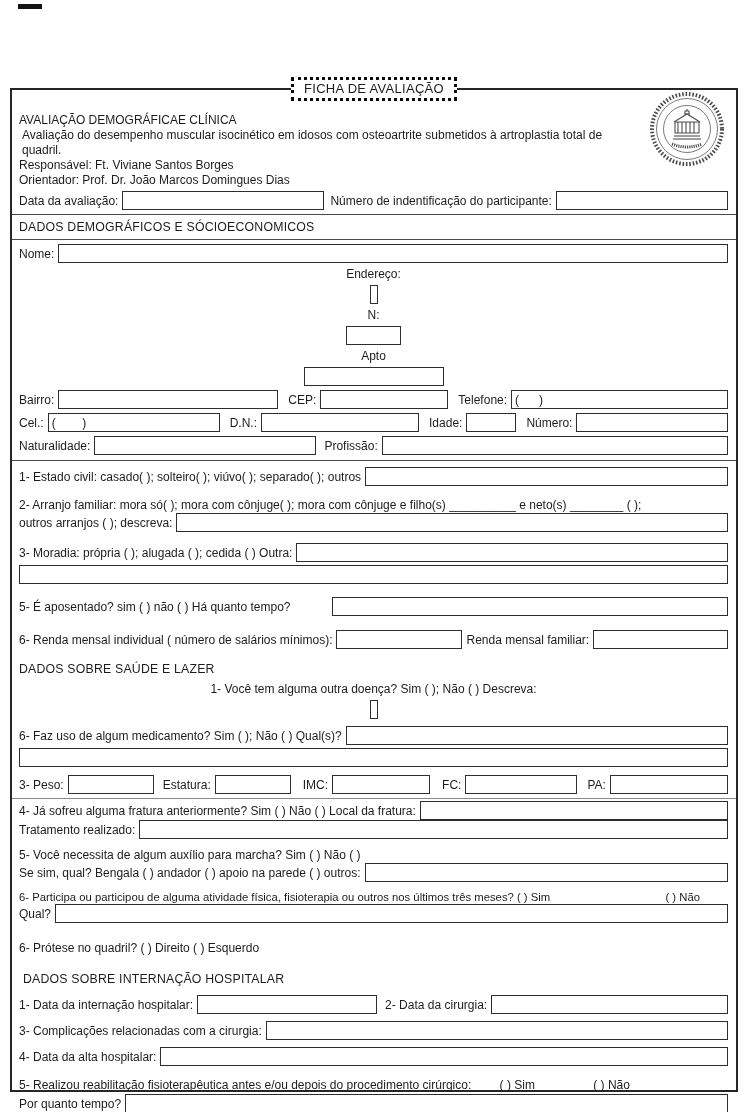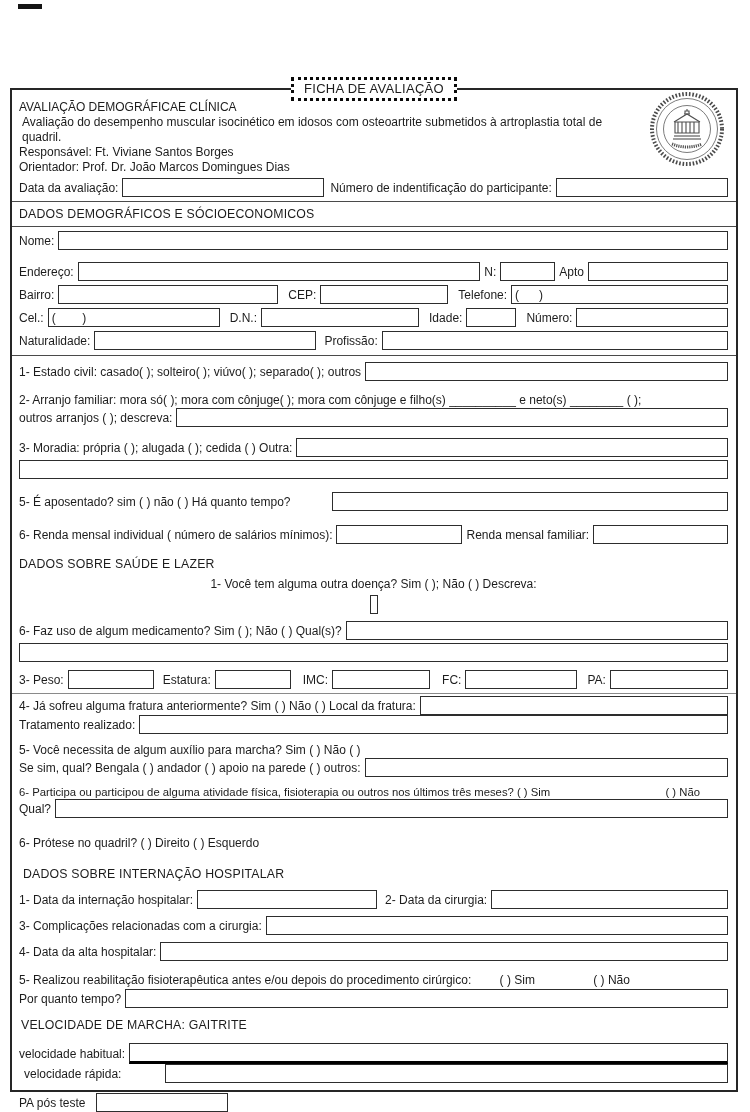--- a/index.html
+++ b/index.html
@@ -13,21 +13,21 @@
     position:absolute;left:10px;top:88px;width:728px;height:1004px;
     border:2px solid #262626;box-sizing:border-box;background:#fff;
     padding:10px 8px 0 7px;
   }
   .form-title{
     position:absolute;top:-13px;left:50%;transform:translateX(-50%);
     background:#fff;border:3px dotted #0a0a0a;padding:1px 10px 2px;
     font-size:13px;white-space:nowrap;letter-spacing:.3px;
   }
   .seal{position:absolute;top:2px;right:12px;}
-  .hdr{font-size:12px;line-height:15px;}
+  .hdr{margin-top:13px;font-size:12px;line-height:15px;}
   .hdr .desc{max-width:615px;padding-left:3px;}
   .row{display:flex;align-items:center;gap:4px;font-size:12px;}
   .lbl{white-space:nowrap;}
   .ibox{
     border:1.5px solid #2d2d2d;height:19px;box-sizing:border-box;background:#fff;
     flex:0 0 auto;display:flex;align-items:center;padding:0 3px;font-size:12px;
   }
   .ibox.grow{flex:1 1 auto;}
   .pre{white-space:pre;}
   .sep{border-top:1.3px solid #4a4a4a;margin:0 -8px 0 -7px;}
@@ -82,21 +82,21 @@
 
     <div class="sect" style="margin-top:5px;">DADOS DEMOGRÁFICOS E SÓCIOECONOMICOS</div>
 
     <div class="sep" style="margin-top:5px;"></div>
 
     <div class="row" style="margin-top:4px;">
       <span class="lbl">Nome:</span>
       <div class="ibox grow"></div>
     </div>
 
-    <div class="row" style="margin-top:12px;">
+    <div class="row" style="margin-top:4px;flex-direction:column;">
       <span class="lbl">Endereço:</span>
       <div class="ibox grow"></div>
       <span class="lbl">N:</span>
       <div class="ibox" style="width:55px;"></div>
       <span class="lbl">Apto</span>
       <div class="ibox" style="width:140px;"></div>
     </div>
 
     <div class="row" style="margin-top:4px;">
       <span class="lbl">Bairro:</span>

